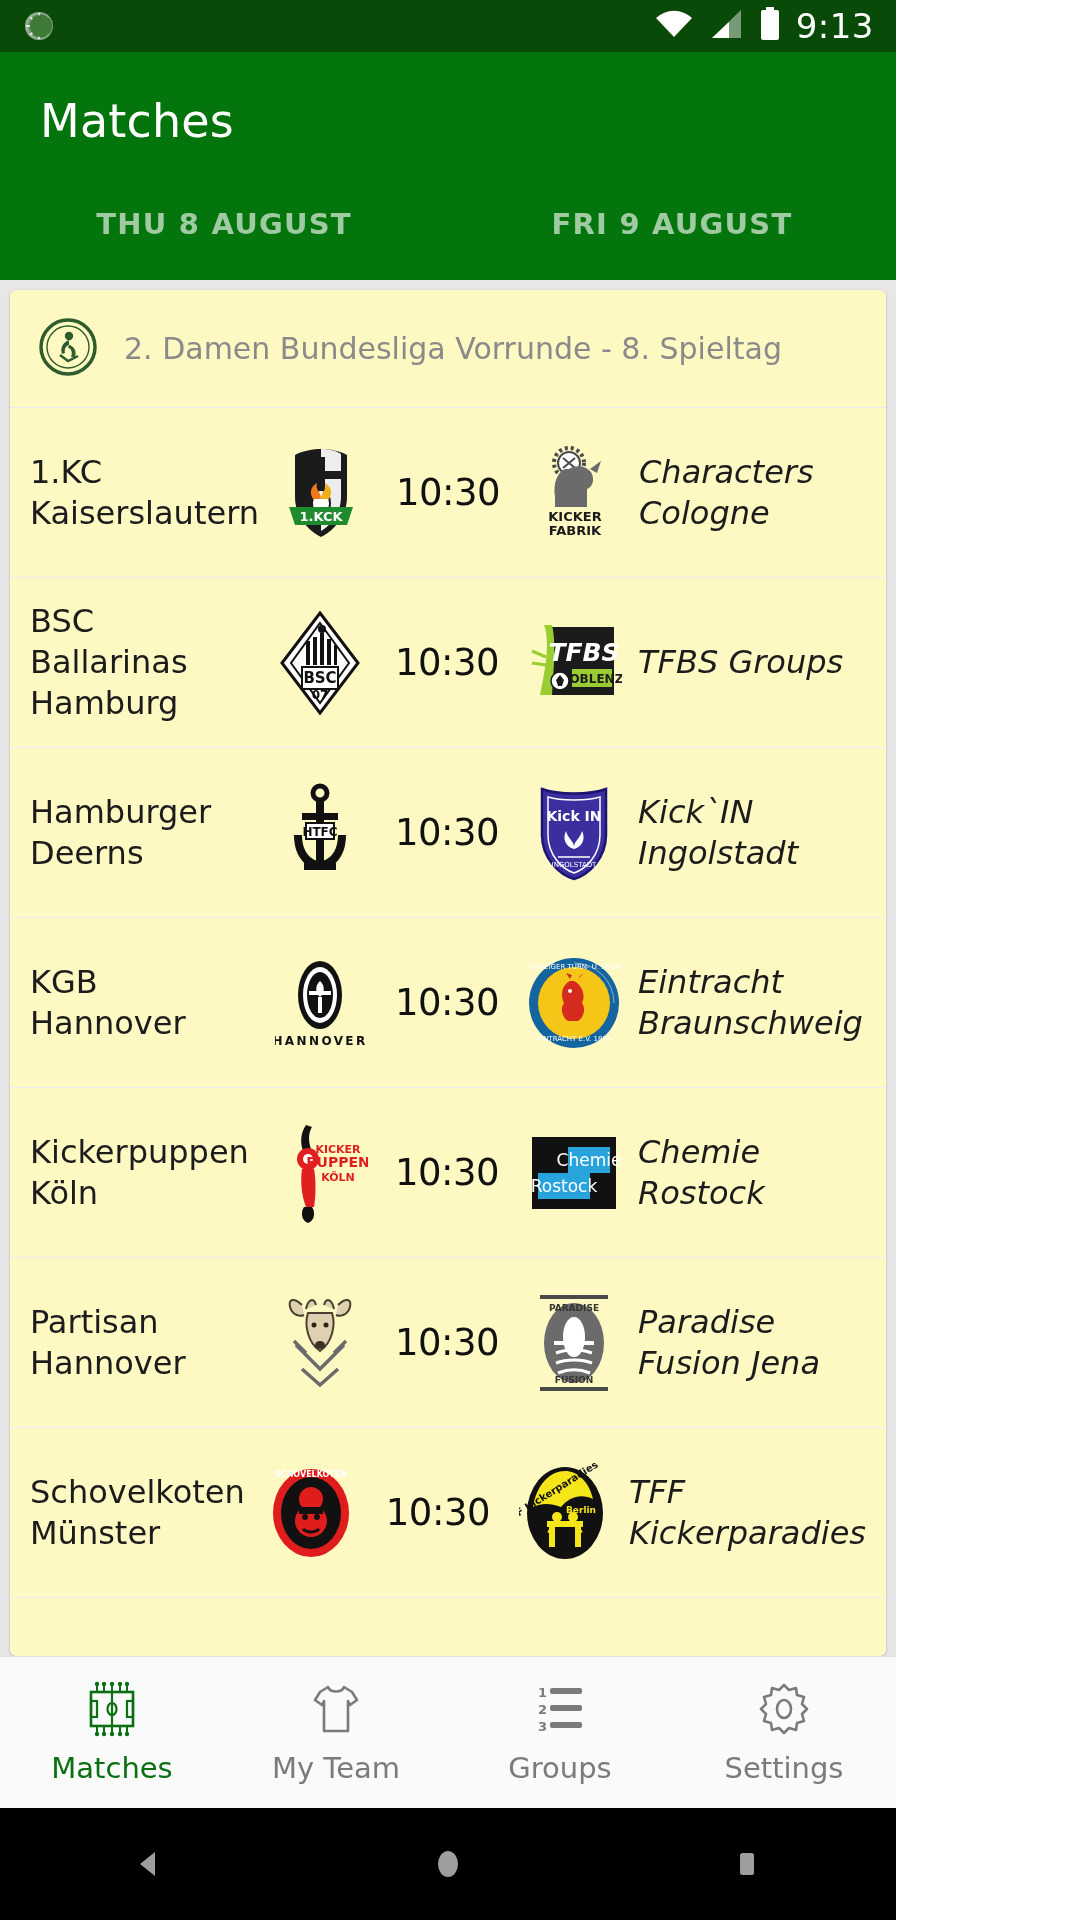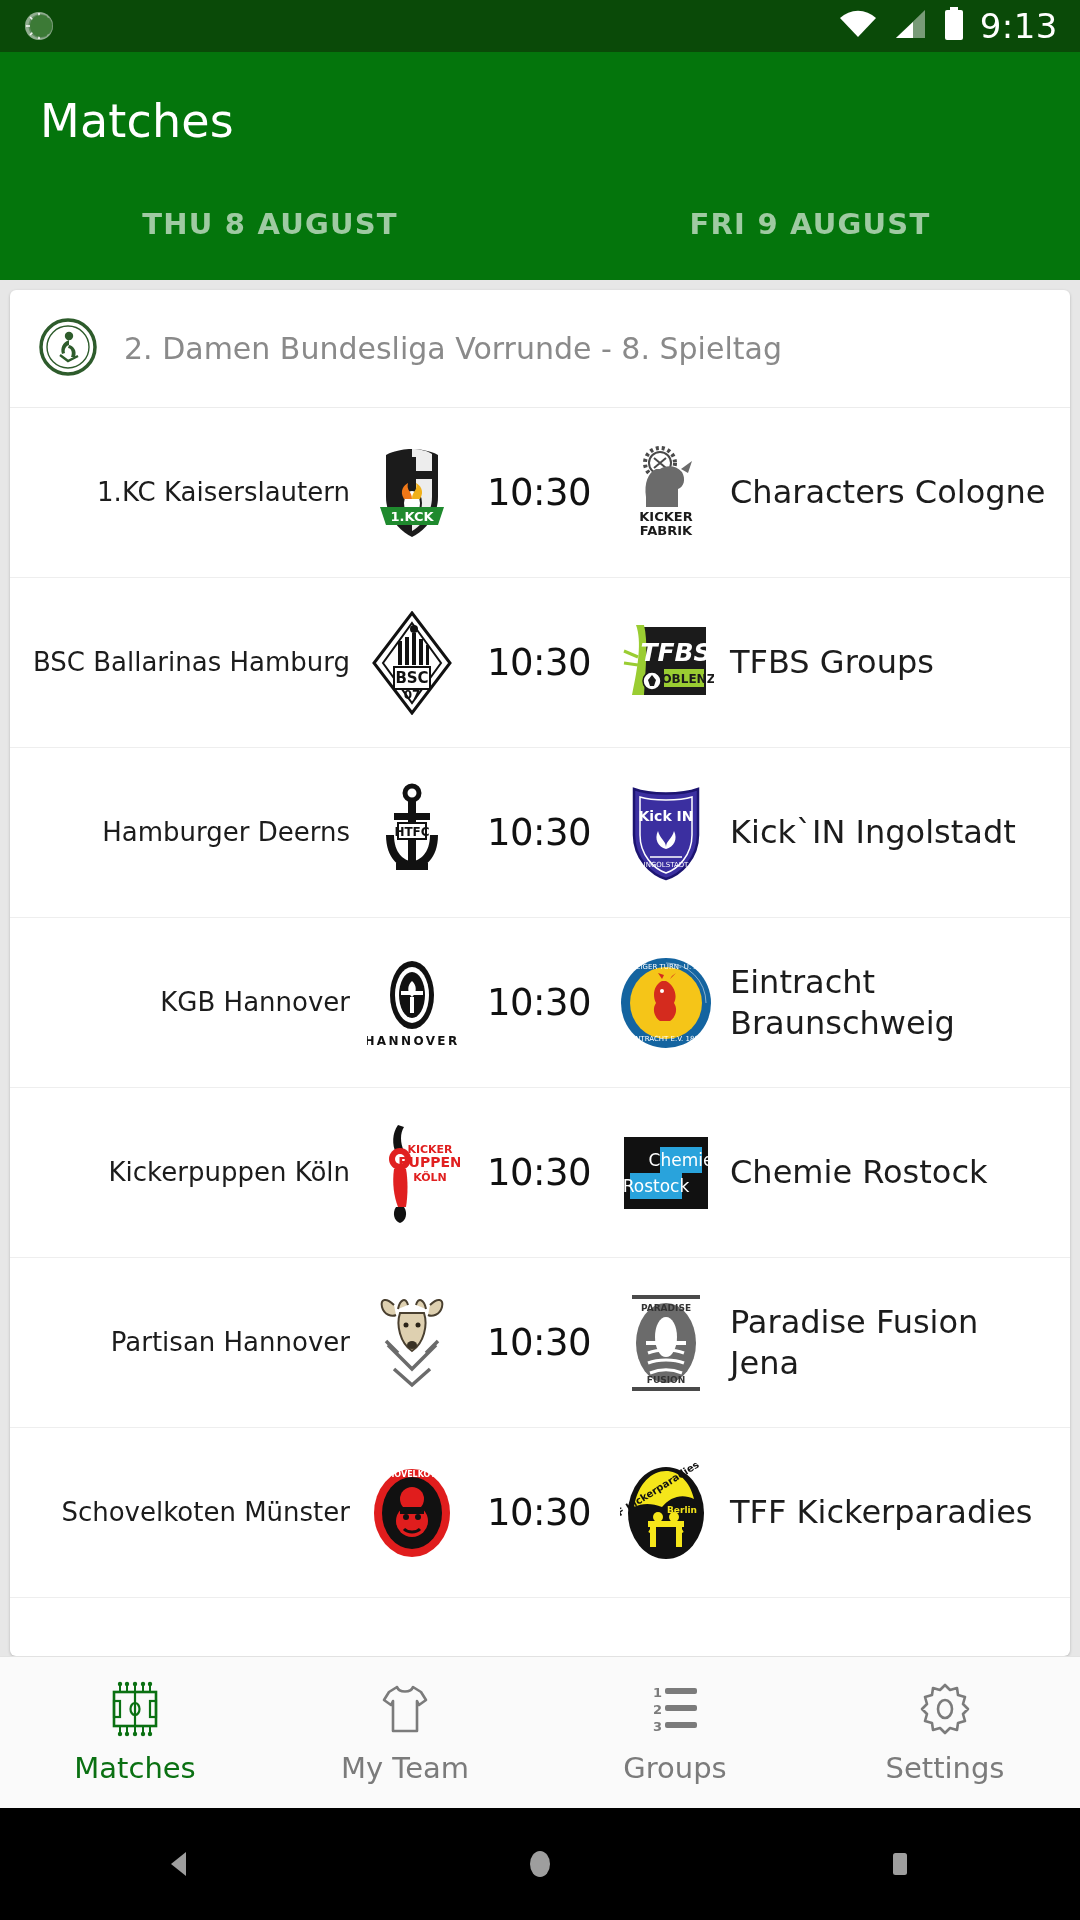--- a/index.html
+++ b/index.html
@@ -2,21 +2,21 @@
 <html><head>
 <meta charset="utf-8">
 <style>
   * { box-sizing: border-box; margin: 0; padding: 0; }
   html, body {
     width: 1080px; height: 1920px;
     font-family: "DejaVu Sans", sans-serif;
     background: #ffffff;
     overflow: hidden;
   }
-  #screen { width: 1080px; height: 1920px; position: relative; display: flex; flex-direction: column; background:#ffffff; }
+  #screen { width: 896px; height: 1920px; position: relative; display: flex; flex-direction: column; background:#ffffff; }
 
   
   .statusbar {
     height: 52px; background: #0a4a08; flex: 0 0 52px;
     display: flex; align-items: center; padding: 0 22px; position: relative;
   }
   .sb-left { display:flex; align-items:center; gap:10px; }
   .sb-right { margin-left:auto; display:flex; align-items:center; gap:14px; }
   .sb-clock { color:#ffffff; font-size:34px; font-weight:400; letter-spacing:0.5px; line-height:1; }
   .dot-icon { width:34px; height:34px; position:relative; }
@@ -37,43 +37,43 @@
     position: relative; padding-bottom: 20px; white-space: nowrap;
   }
   .tab.active { color: #ffffff; }
   .tab.active::after {
     content:""; position:absolute; left:0; right:0; bottom:0; height:6px; background:#ffffff;
   }
 
   
   .content { flex: 1 1 auto; background: #e7e7e7; position: relative; overflow: hidden; padding: 10px 10px 0 10px; }
   .card {
-    background:#ffffff; border-radius: 6px; height: 100%;
+    background:#fef9c3; border-radius: 6px; height: 100%;
     box-shadow: 0 1px 3px rgba(0,0,0,0.22);
     overflow: hidden;
   }
   .league-header {
     display:flex; align-items:center; gap: 26px;
     height: 118px; padding: 0 28px;
     border-bottom: 1px solid #ececec;
   }
   .league-name { color: #8a8a8a; font-size: 30px; font-weight: 400; }
 
   .match-row {
     display: flex; align-items: center;
     height: 170px; border-bottom: 1px solid #eeeeee;
     padding: 0 20px;
   }
   .team-left {
-    flex: 1 1 0; text-align: right; font-size: 26px; color: #1c1c1c;
+    flex: 1 1 0; font-size: 32px; color: #1c1c1c;
     line-height: 1.28; padding-right: 10px;
   }
   .team-right {
     flex: 1 1 0; text-align: left; font-size: 32px; color: #1c1c1c;
-    line-height: 1.28; padding-left: 12px;
+    line-height: 1.28; padding-left: 12px; font-style: italic;
   }
   .crest { flex: 0 0 104px; height: 104px; display:flex; align-items:center; justify-content:center; }
   .crest svg { display:block; }
   .kickoff {
     flex: 0 0 150px; text-align: center; font-size: 37px; font-weight: 400;
     color: #111111; letter-spacing: -0.5px;
   }
 
   
   .bottomnav {

